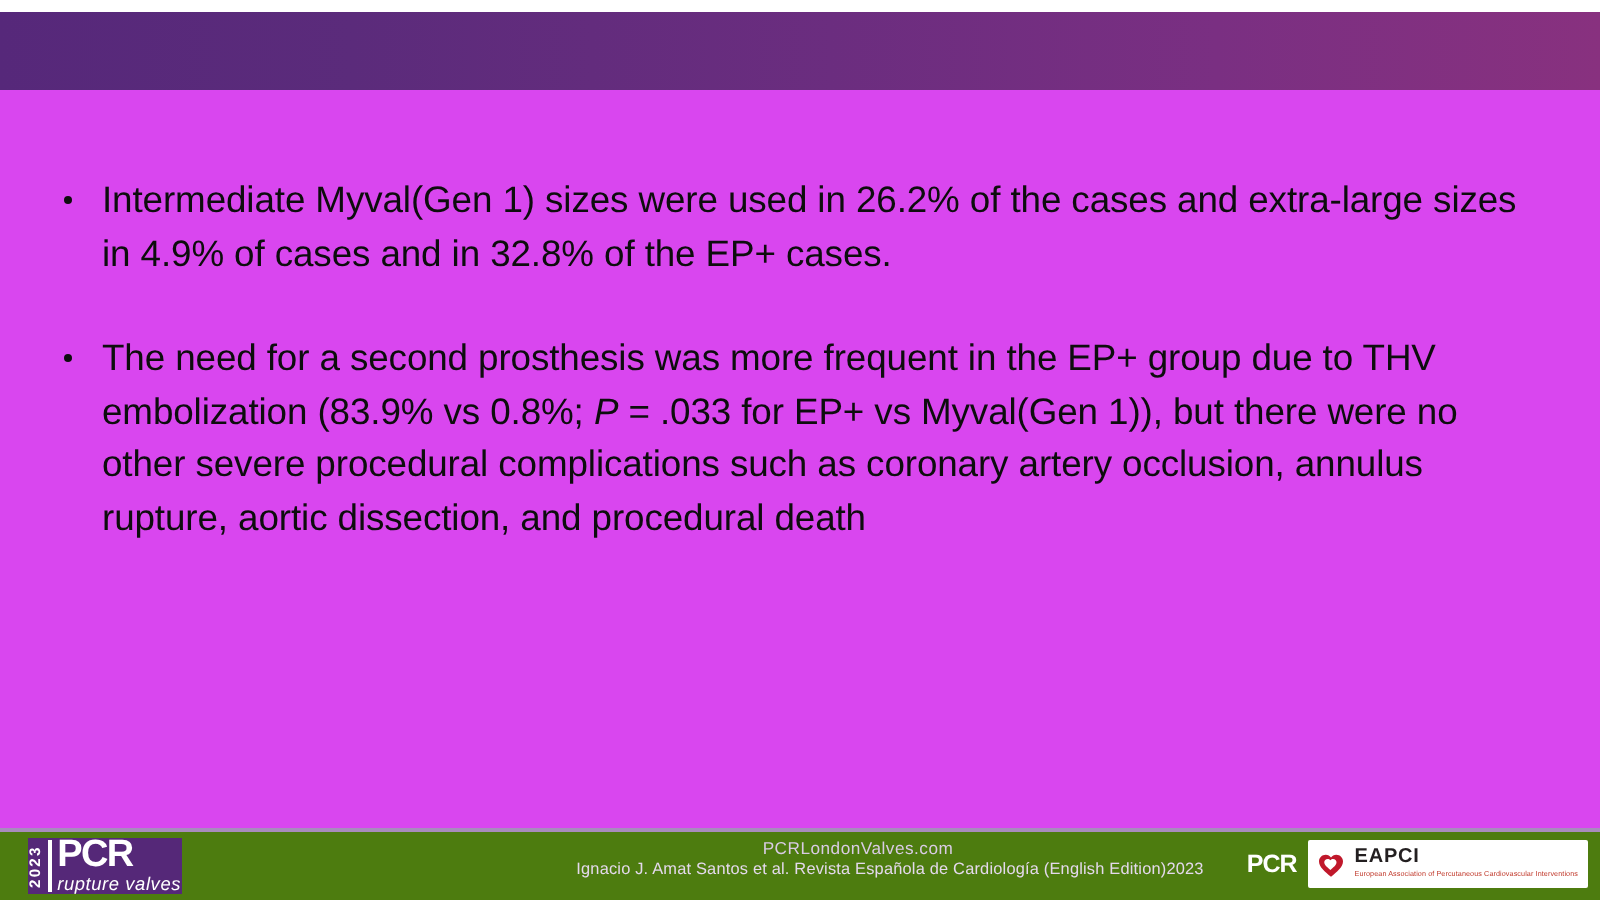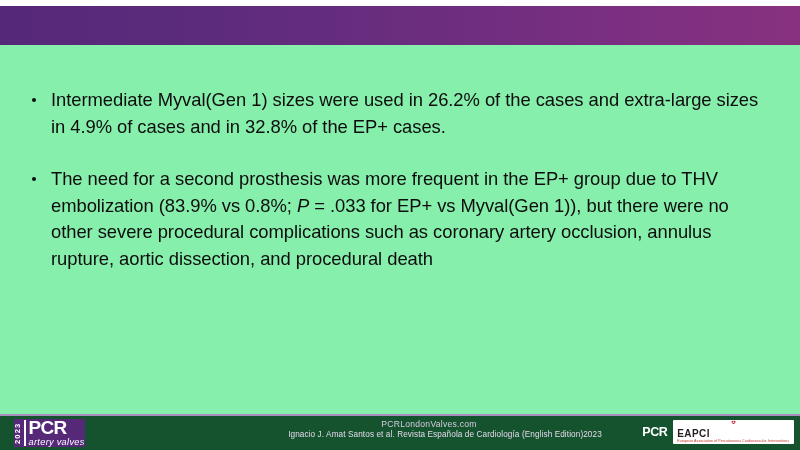--- a/index.html
+++ b/index.html
@@ -33,21 +33,21 @@
     background: #ffffff;
   }
 
   
   #content {
     position: absolute;
     left: 0;
     top: 45px;
     width: 800px;
     height: 369px;
-    background: #86efac;
+    background: #d946ef;
   }
 
   ul.bullets {
     list-style: none;
     margin: 0;
     padding: 0;
     position: absolute;
     left: 30px;
     top: 42px;
     width: 742px;
@@ -73,21 +73,21 @@
   }
   .ital { font-style: italic; }
 
   
   #footer {
     position: absolute;
     left: 0;
     top: 414px;
     width: 800px;
     height: 36px;
-    background: #14532d;
+    background: #4d7c0f;
   }
   #footer-topline {
     position: absolute;
     left: 0;
     top: 0;
     width: 800px;
     height: 2px;
     background: #a88cbd;
   }
 
@@ -181,21 +181,20 @@
     line-height: 1;
   }
   #eapci-badge {
     background: #ffffff;
     border-radius: 1px;
     height: 24px;
     display: flex;
     align-items: center;
     padding: 0 5px 0 4px;
     gap: 4px;
-    flex-direction: column;
   }
   #eapci-heart { display: block; }
   #eapci-text { line-height: 1; }
   #eapci-name {
     font-size: 10px;
     font-weight: bold;
     color: #231f20;
     letter-spacing: 0.4px;
     display: block;
   }
@@ -230,21 +229,21 @@
 </div>
 
 <div id="footer">
   <div id="footer-topline"></div>
 
   <div id="brand-logo">
     <span id="brand-year">2023</span>
     <span id="brand-divider"></span>
     <span id="brand-words">
       <span id="brand-pcr">PCR</span>
-      <span id="brand-sub">artery valves</span>
+      <span id="brand-sub">rupture valves</span>
     </span>
   </div>
 
   <div id="footer-center">
     <div id="footer-site">PCRLondonValves.com</div>
     <div id="footer-citation">Ignacio J. Amat Santos et al. Revista Española de Cardiología (English Edition)2023</div>
   </div>
 
   <div id="footer-right">
     <span id="pcr-mark">PCR</span>

